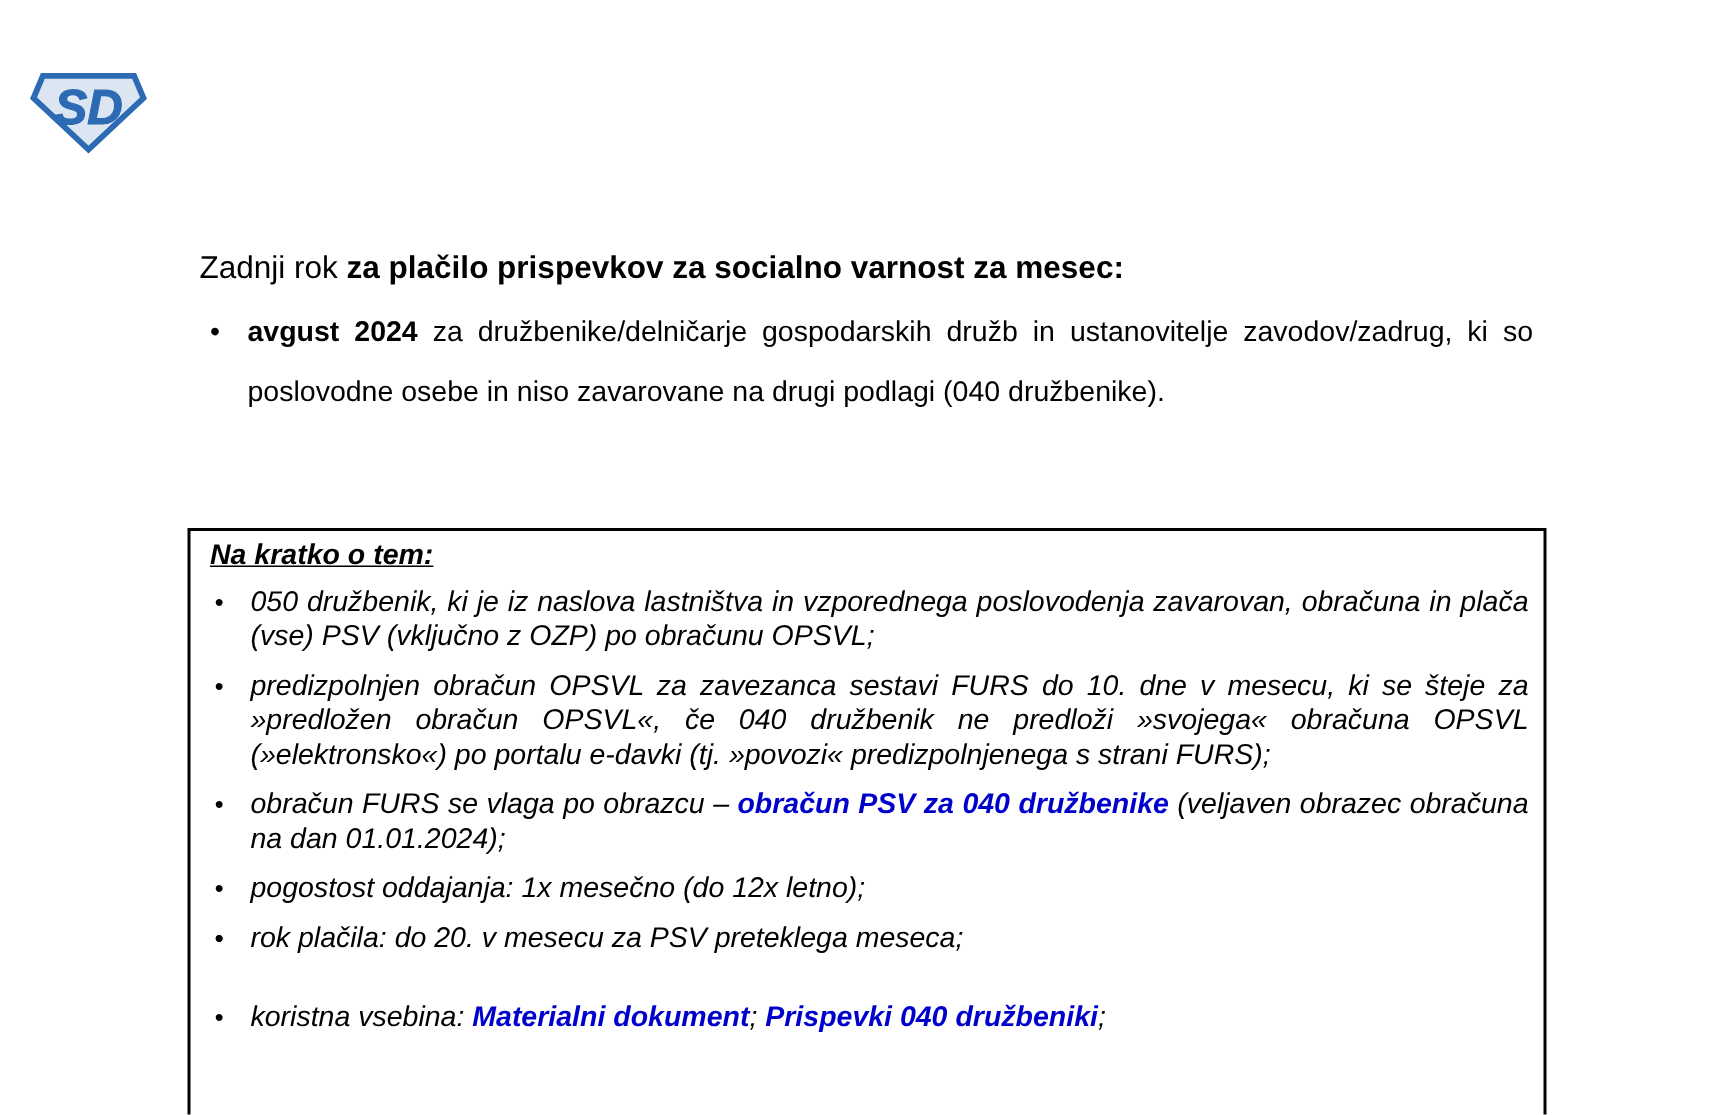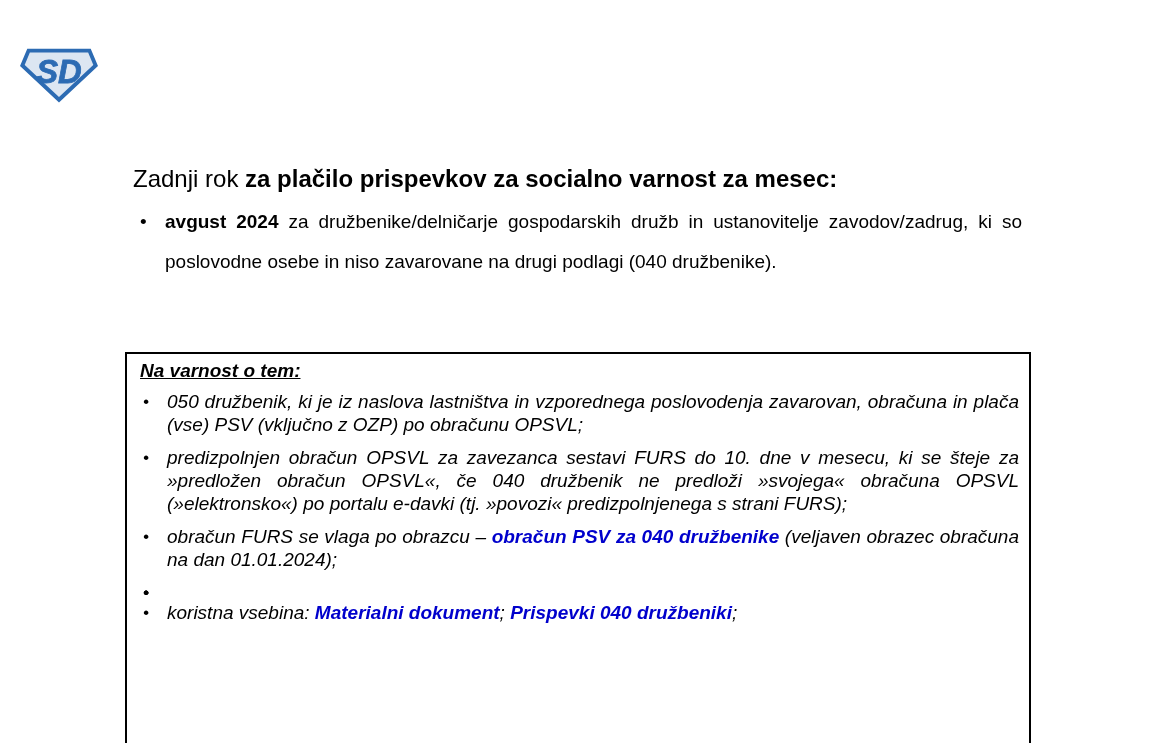--- a/index.html
+++ b/index.html
@@ -23,21 +23,21 @@
     position: absolute;
     left: 20px; top: 45px;
     width: 78px; height: 58px;
   }
 
   
   .intro-heading {
     position: absolute;
     left: 133px; top: 166px;
     width: 890px;
-    font-size: 24px;
+    font-size: 21px;
     line-height: 25px;
   }
   .intro-heading .bold { font-weight: bold; }
 
   
   .intro-list {
     position: absolute;
     left: 133px; top: 202px;
     width: 889px;
     list-style: none;
@@ -111,49 +111,51 @@
 </div>
 
 <div class="intro-list">
   <div class="li">
     <span class="bullet">•</span>
     <span class="bold">avgust 2024</span><span> za družbenike/delničarje gospodarskih družb in ustanovitelje zavodov/zadrug, ki so poslovodne osebe in niso zavarovane na drugi podlagi (040 družbenike).</span>
   </div>
 </div>
 
 <div class="info-box">
-  <div class="box-heading">Na varnost o tem:</div>
+  <div class="box-heading">Na kratko o tem:</div>
 
   <div class="box-list">
 
     <div class="li justified">
       <span class="bullet">•</span>
       <span>050 družbenik, ki je iz naslova lastništva in vzporednega poslovodenja zavarovan, obračuna in plača (vse) PSV (vključno z OZP) po obračunu OPSVL;</span>
     </div>
 
     <div class="li justified">
       <span class="bullet">•</span>
       <span>predizpolnjen obračun OPSVL za zavezanca sestavi FURS do 10. dne v mesecu, ki se šteje za »predložen obračun OPSVL«, če 040 družbenik ne predloži »svojega« obračuna OPSVL (»elektronsko«) po portalu e-davki (tj. »povozi« predizpolnjenega s strani FURS);</span>
     </div>
 
     <div class="li justified">
       <span class="bullet">•</span>
       <span>obračun FURS se vlaga po obrazcu – </span><a class="doclink">obračun PSV za 040 družbenike</a><span> (veljaven obrazec obračuna na dan 01.01.2024);</span>
     </div>
 
     <div class="li">
       <span class="bullet">•</span>
+      <span>pogostost oddajanja: 1x mesečno (do 12x letno);</span>
     </div>
 
     <div class="li">
       <span class="bullet">•</span>
     </div>
 
     <div class="li">
       <span class="bullet">•</span>
+      <span>rok plačila: do 20. v mesecu za PSV preteklega meseca;</span>
     </div>
 
     <div class="li spaced-top">
       <span class="bullet">•</span>
       <span>koristna vsebina: </span><a class="doclink">Materialni dokument</a><span>; </span><a class="doclink">Prispevki 040 družbeniki</a><span>;</span>
     </div>
 
   </div>
 </div>
 

